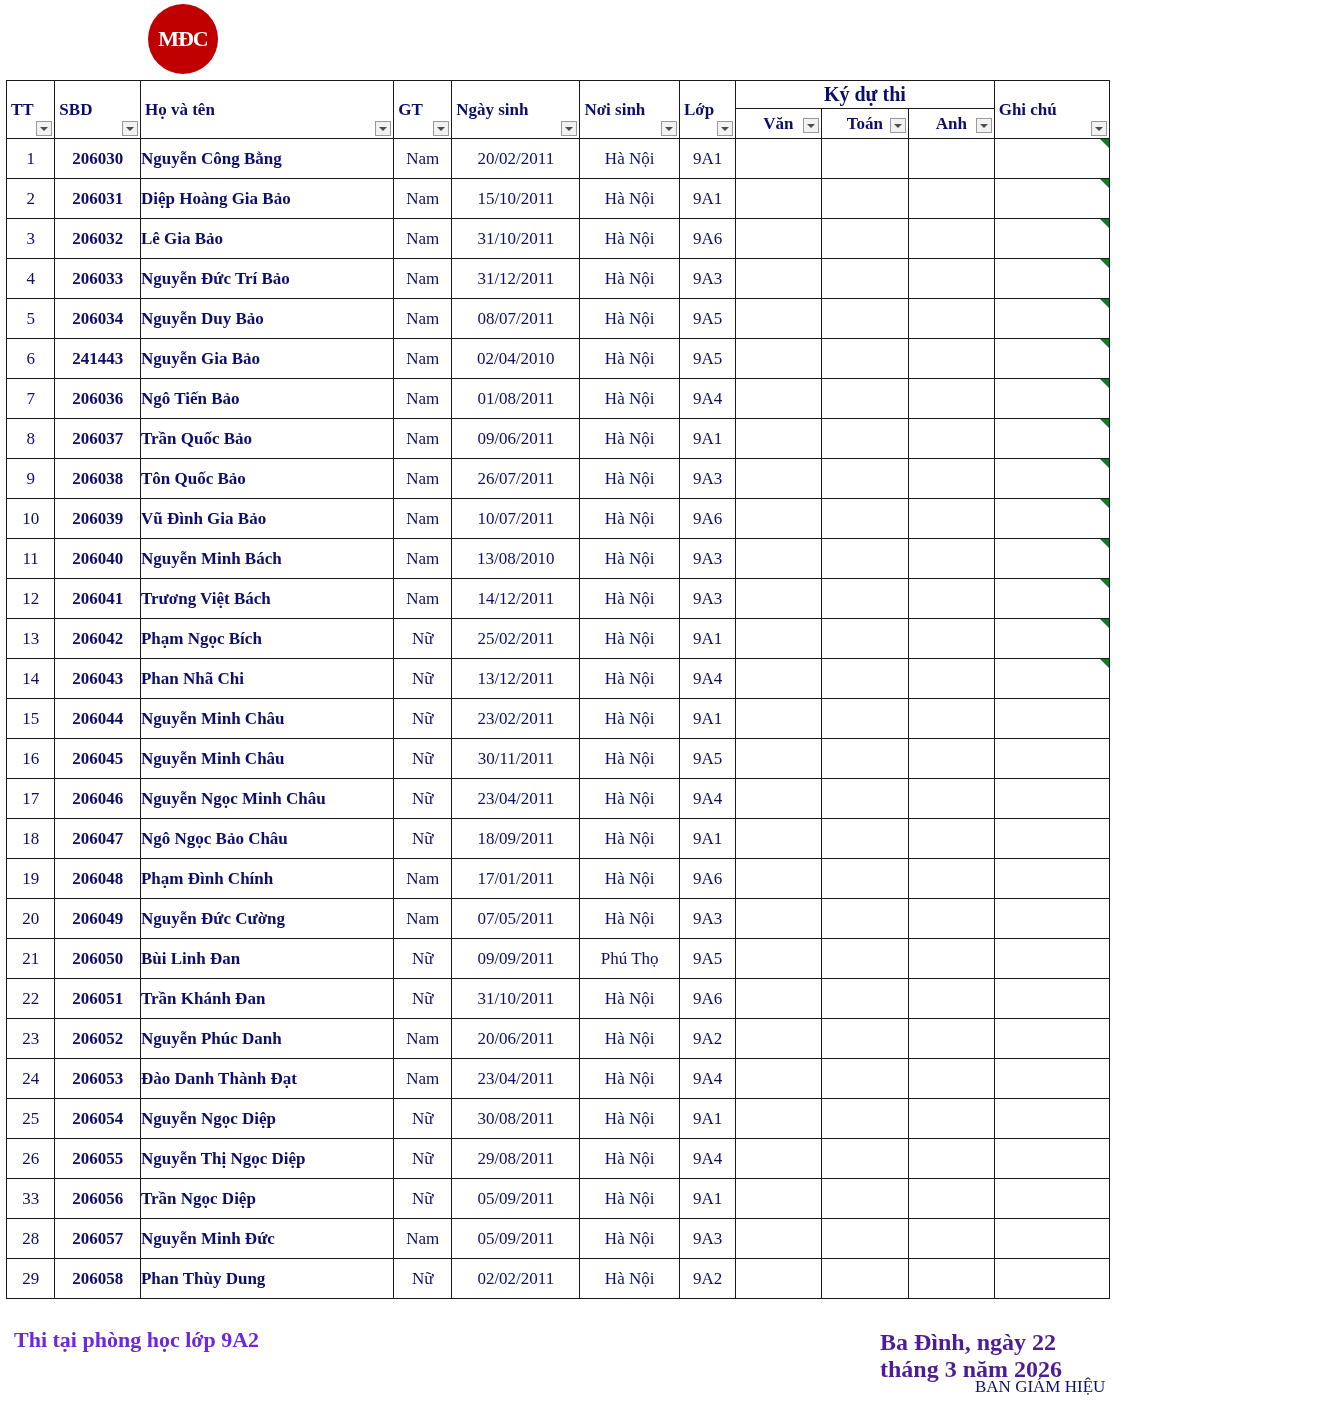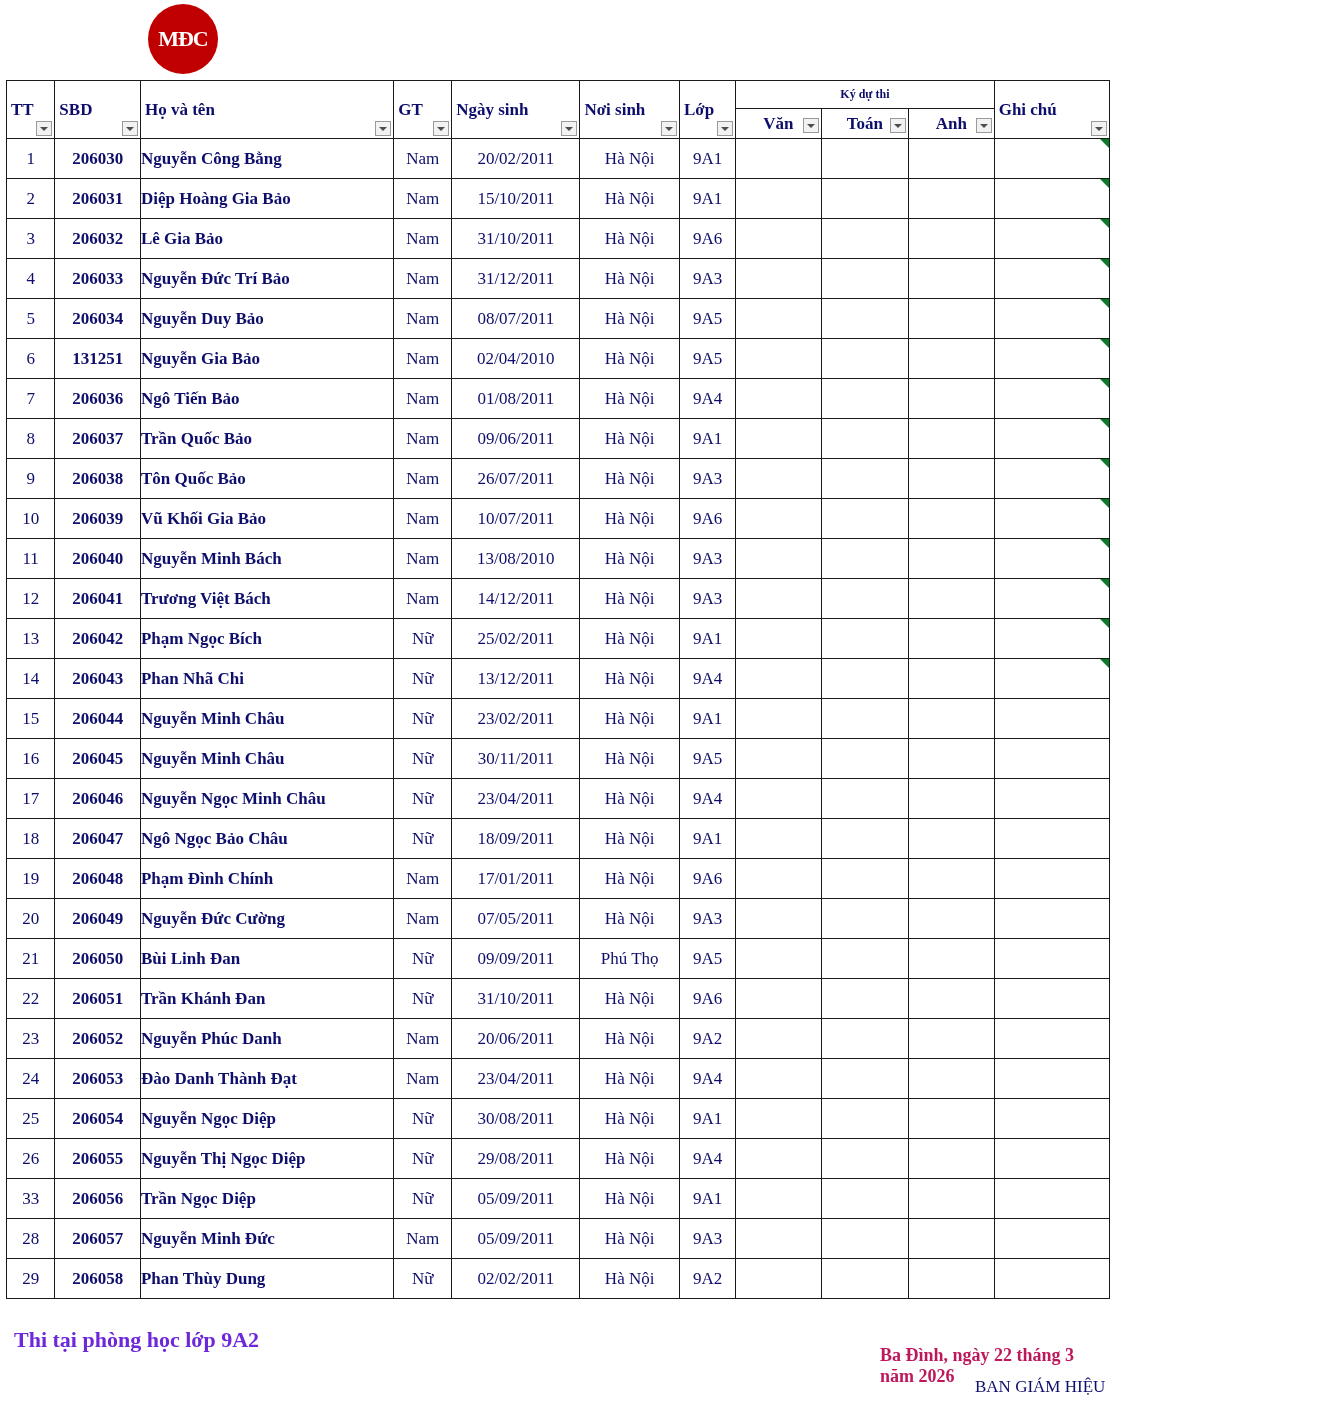--- a/index.html
+++ b/index.html
@@ -141,21 +141,21 @@
     display: flex;
     align-items: center;
     justify-content: center;
     position: relative;
   }
   .hdr-ky {
     height: 27px;
     display: flex;
     align-items: center;
     justify-content: center;
-    font-size: 12px;
+    font-size: 20px;
     font-weight: bold;
   }
   .filter-btn {
     position: absolute;
     right: 2px;
     bottom: 2px;
     width: 16px;
     height: 15px;
     border: 1px solid #9a9a9a;
     background: #f2f2f2;
@@ -212,24 +212,24 @@
     position: absolute;
     left: 14px;
     top: 0;
     font-size: 22px;
     font-weight: bold;
     color: #6d28d9;
   }
   .foot-date {
     position: absolute;
     left: 880px;
-    top: 18px;
-    font-size: 18px;
-    font-weight: bold;
-    color: #be185d;
+    top: 2px;
+    font-size: 24px;
+    font-weight: bold;
+    color: #4c1d95;
   }
   .foot-bgh {
     position: absolute;
     left: 975px;
     top: 50px;
     font-size: 17px;
     font-weight: normal;
     color: #0d0d6b;
   }
 </style>
@@ -405,21 +405,21 @@
           <td class="c-cls">9A5</td>
           <td class="c-sign"></td>
           <td class="c-sign"></td>
           <td class="c-sign"></td>
           <td class="c-note">
             <span class="note-flag"></span>
           </td>
         </tr>
         <tr>
           <td class="c-tt">6</td>
-          <td class="c-sbd">131251</td>
+          <td class="c-sbd">241443</td>
           <td class="c-name">Nguyễn Gia Bảo</td>
           <td class="c-gt">Nam</td>
           <td class="c-dob">02/04/2010</td>
           <td class="c-bp">Hà Nội</td>
           <td class="c-cls">9A5</td>
           <td class="c-sign"></td>
           <td class="c-sign"></td>
           <td class="c-sign"></td>
           <td class="c-note">
             <span class="note-flag"></span>
@@ -466,21 +466,21 @@
           <td class="c-sign"></td>
           <td class="c-sign"></td>
           <td class="c-sign"></td>
           <td class="c-note">
             <span class="note-flag"></span>
           </td>
         </tr>
         <tr>
           <td class="c-tt">10</td>
           <td class="c-sbd">206039</td>
-          <td class="c-name">Vũ Khối Gia Bảo</td>
+          <td class="c-name">Vũ Đình Gia Bảo</td>
           <td class="c-gt">Nam</td>
           <td class="c-dob">10/07/2011</td>
           <td class="c-bp">Hà Nội</td>
           <td class="c-cls">9A6</td>
           <td class="c-sign"></td>
           <td class="c-sign"></td>
           <td class="c-sign"></td>
           <td class="c-note">
             <span class="note-flag"></span>
           </td>

